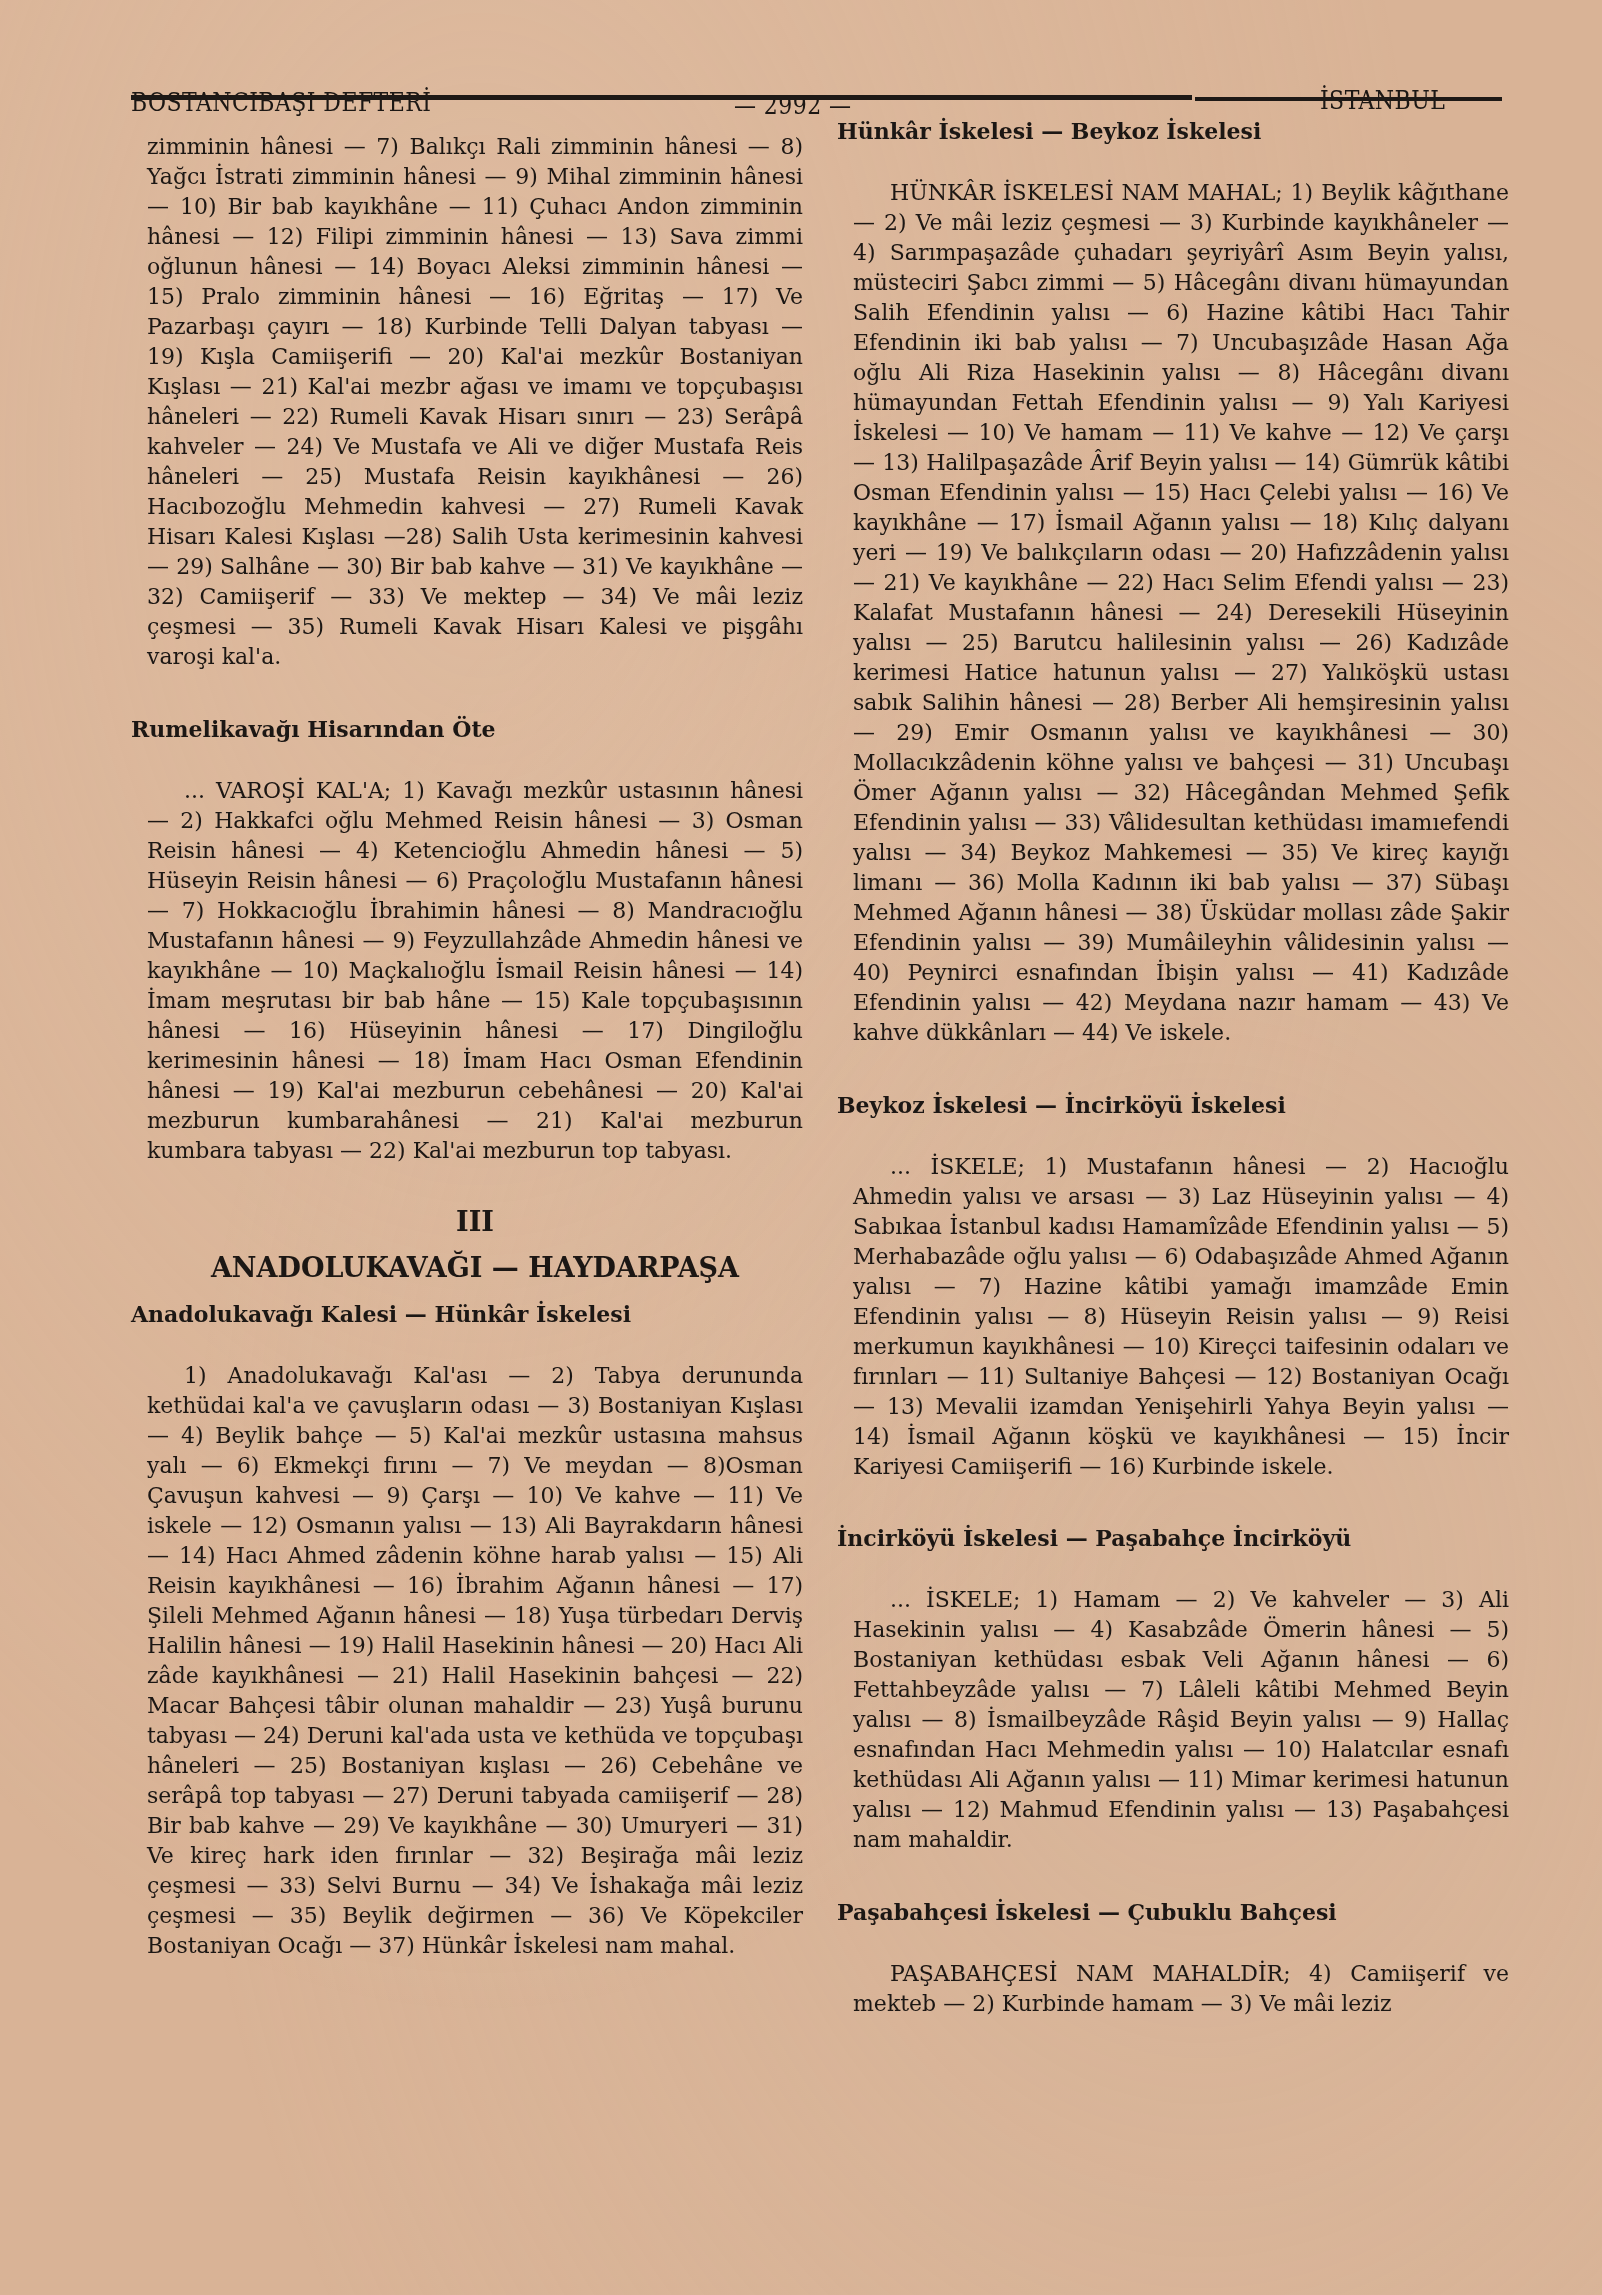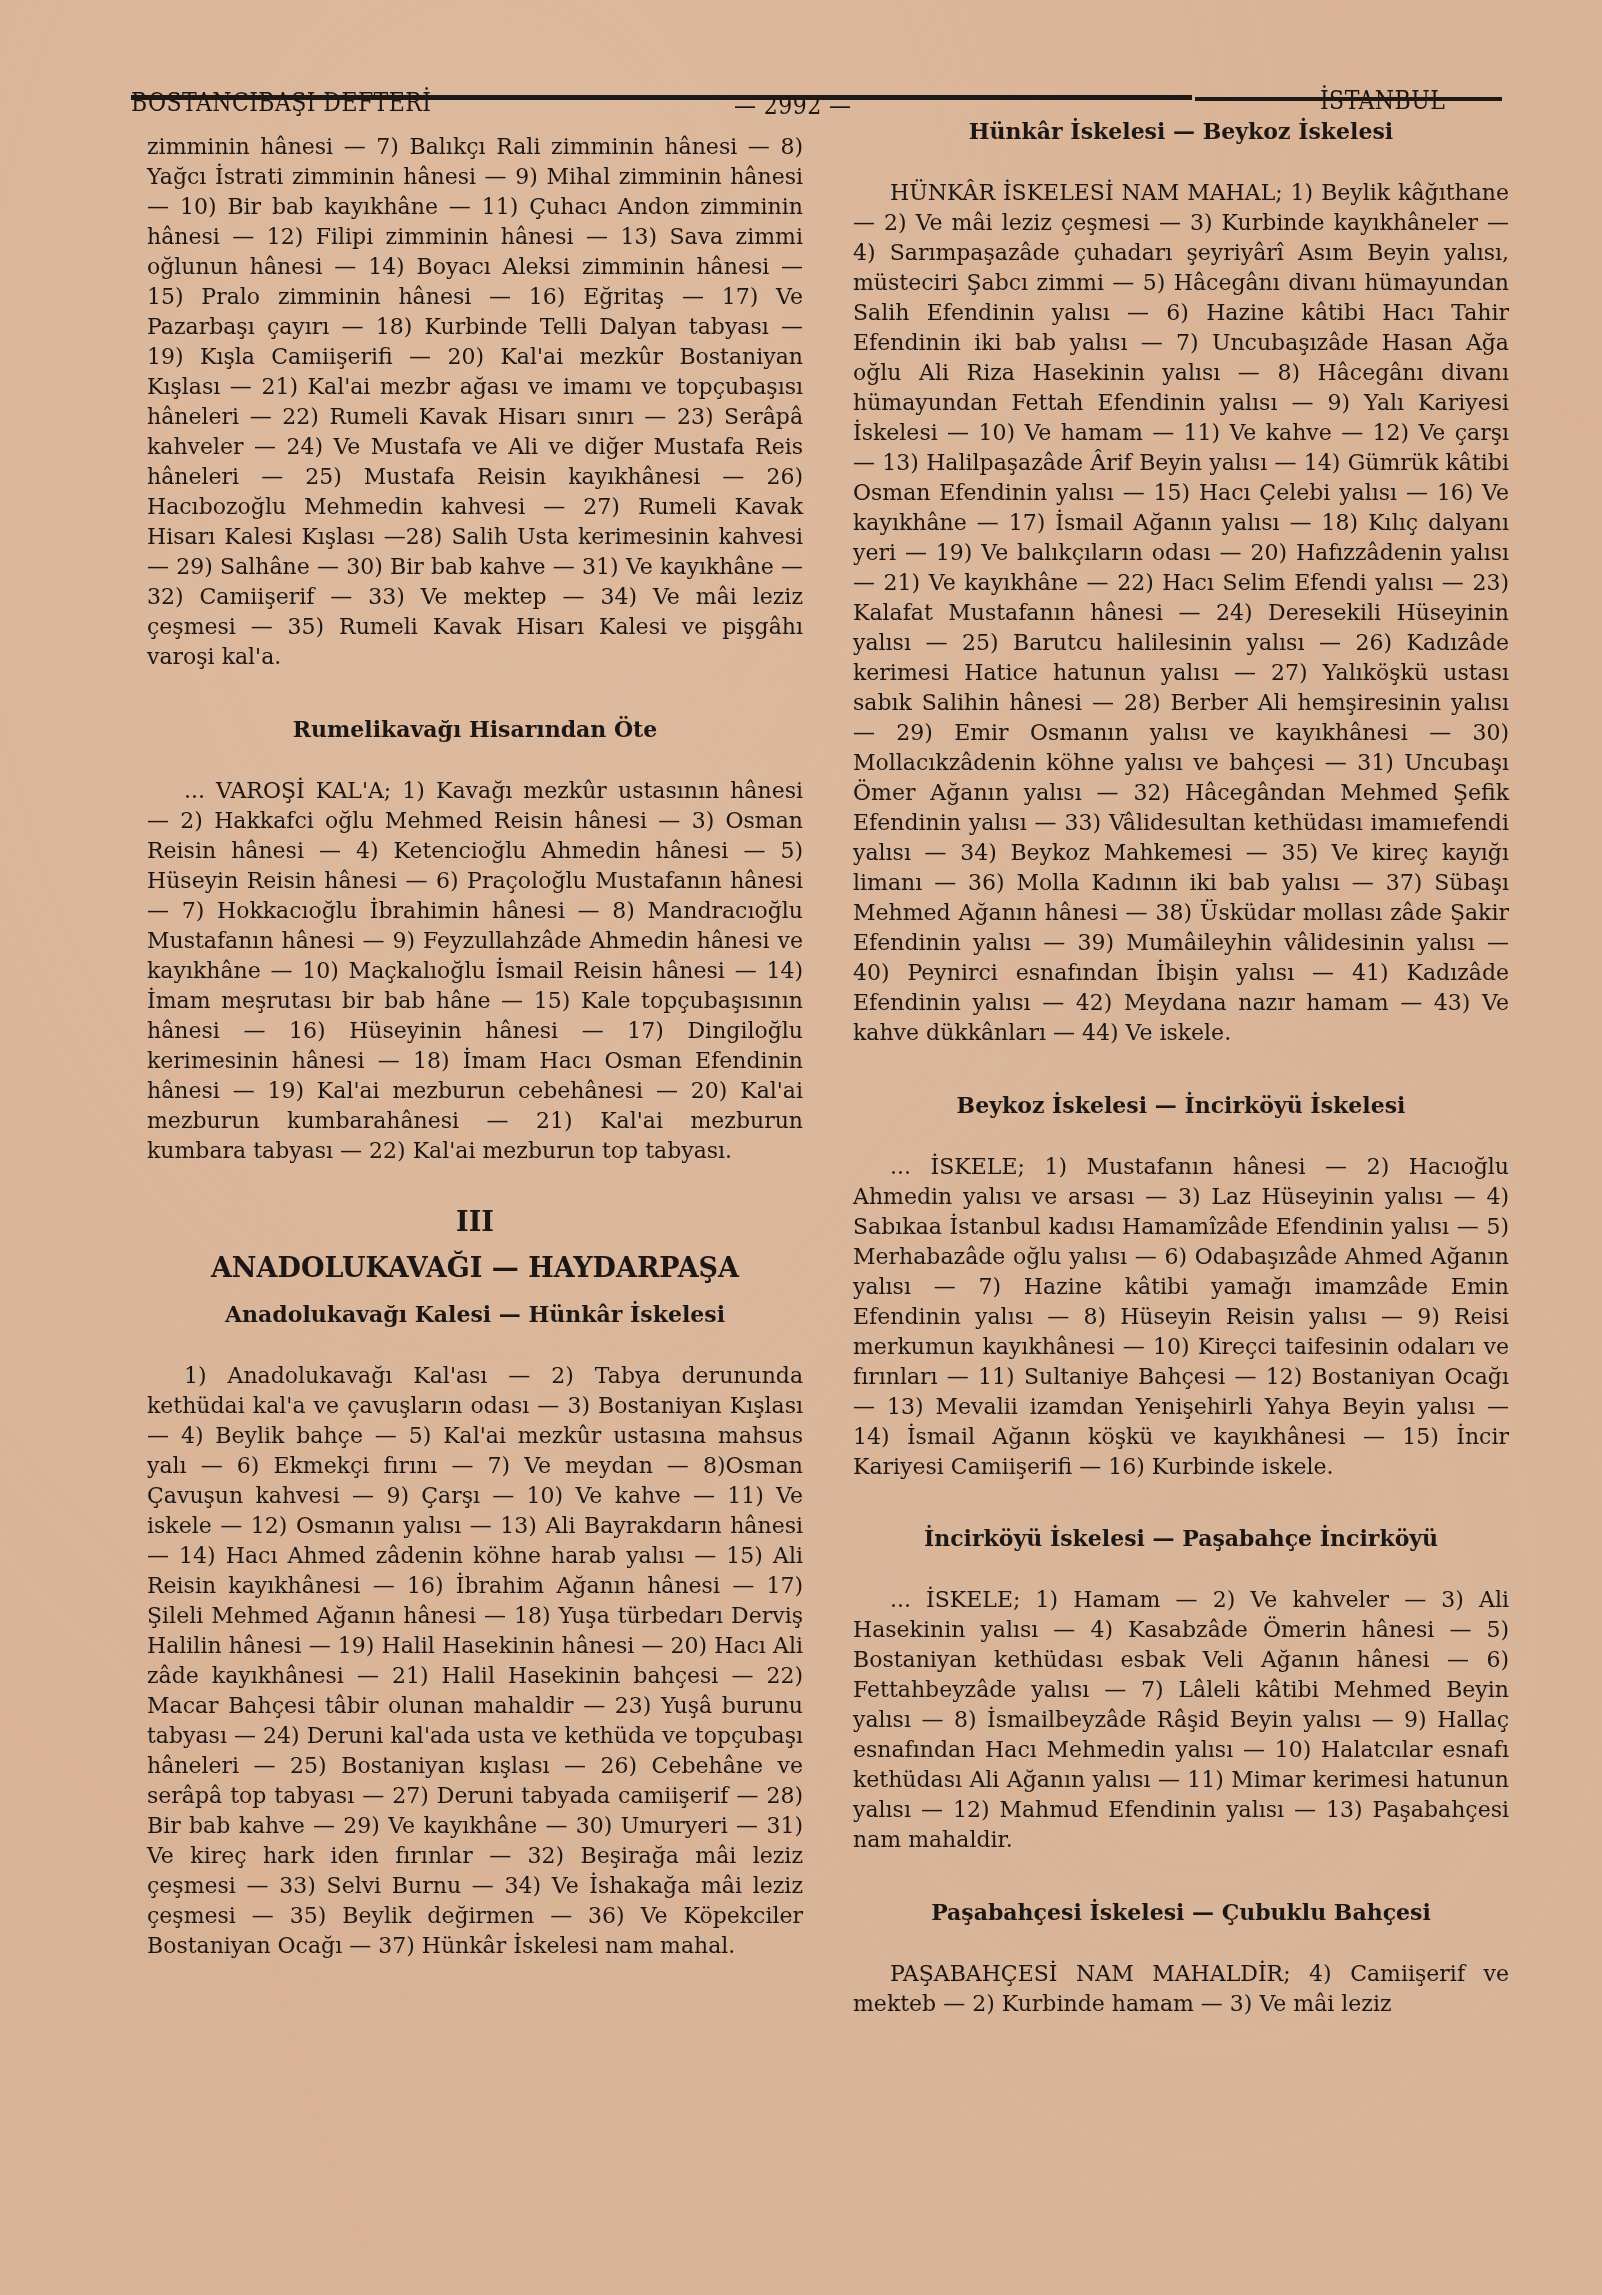--- a/index.html
+++ b/index.html
@@ -34,21 +34,21 @@
     text-align: justify;
     font-family: "DejaVu Serif", serif;
   }
   .col-left { left: 131px; }
   .col-right { left: 837px; }
   .column p { margin: 16px; text-indent: 0; }
   .column p.indent { text-indent: 37px; }
   .column .gap { height: 25.6px; }
   .column .gap-sm { height: 16px; }
   .column h3 {
-    margin: 0; text-align: center; font-weight: bold; font-size: 22px;
+    margin: 0; text-align: left; font-weight: bold; font-size: 22px;
     line-height: 30px;
   }
   .column h2 {
     margin: 0; text-align: center; font-weight: bold; font-size: 27px;
     line-height: 30px;
   }
 </style>
 </head>
 <body>
 

